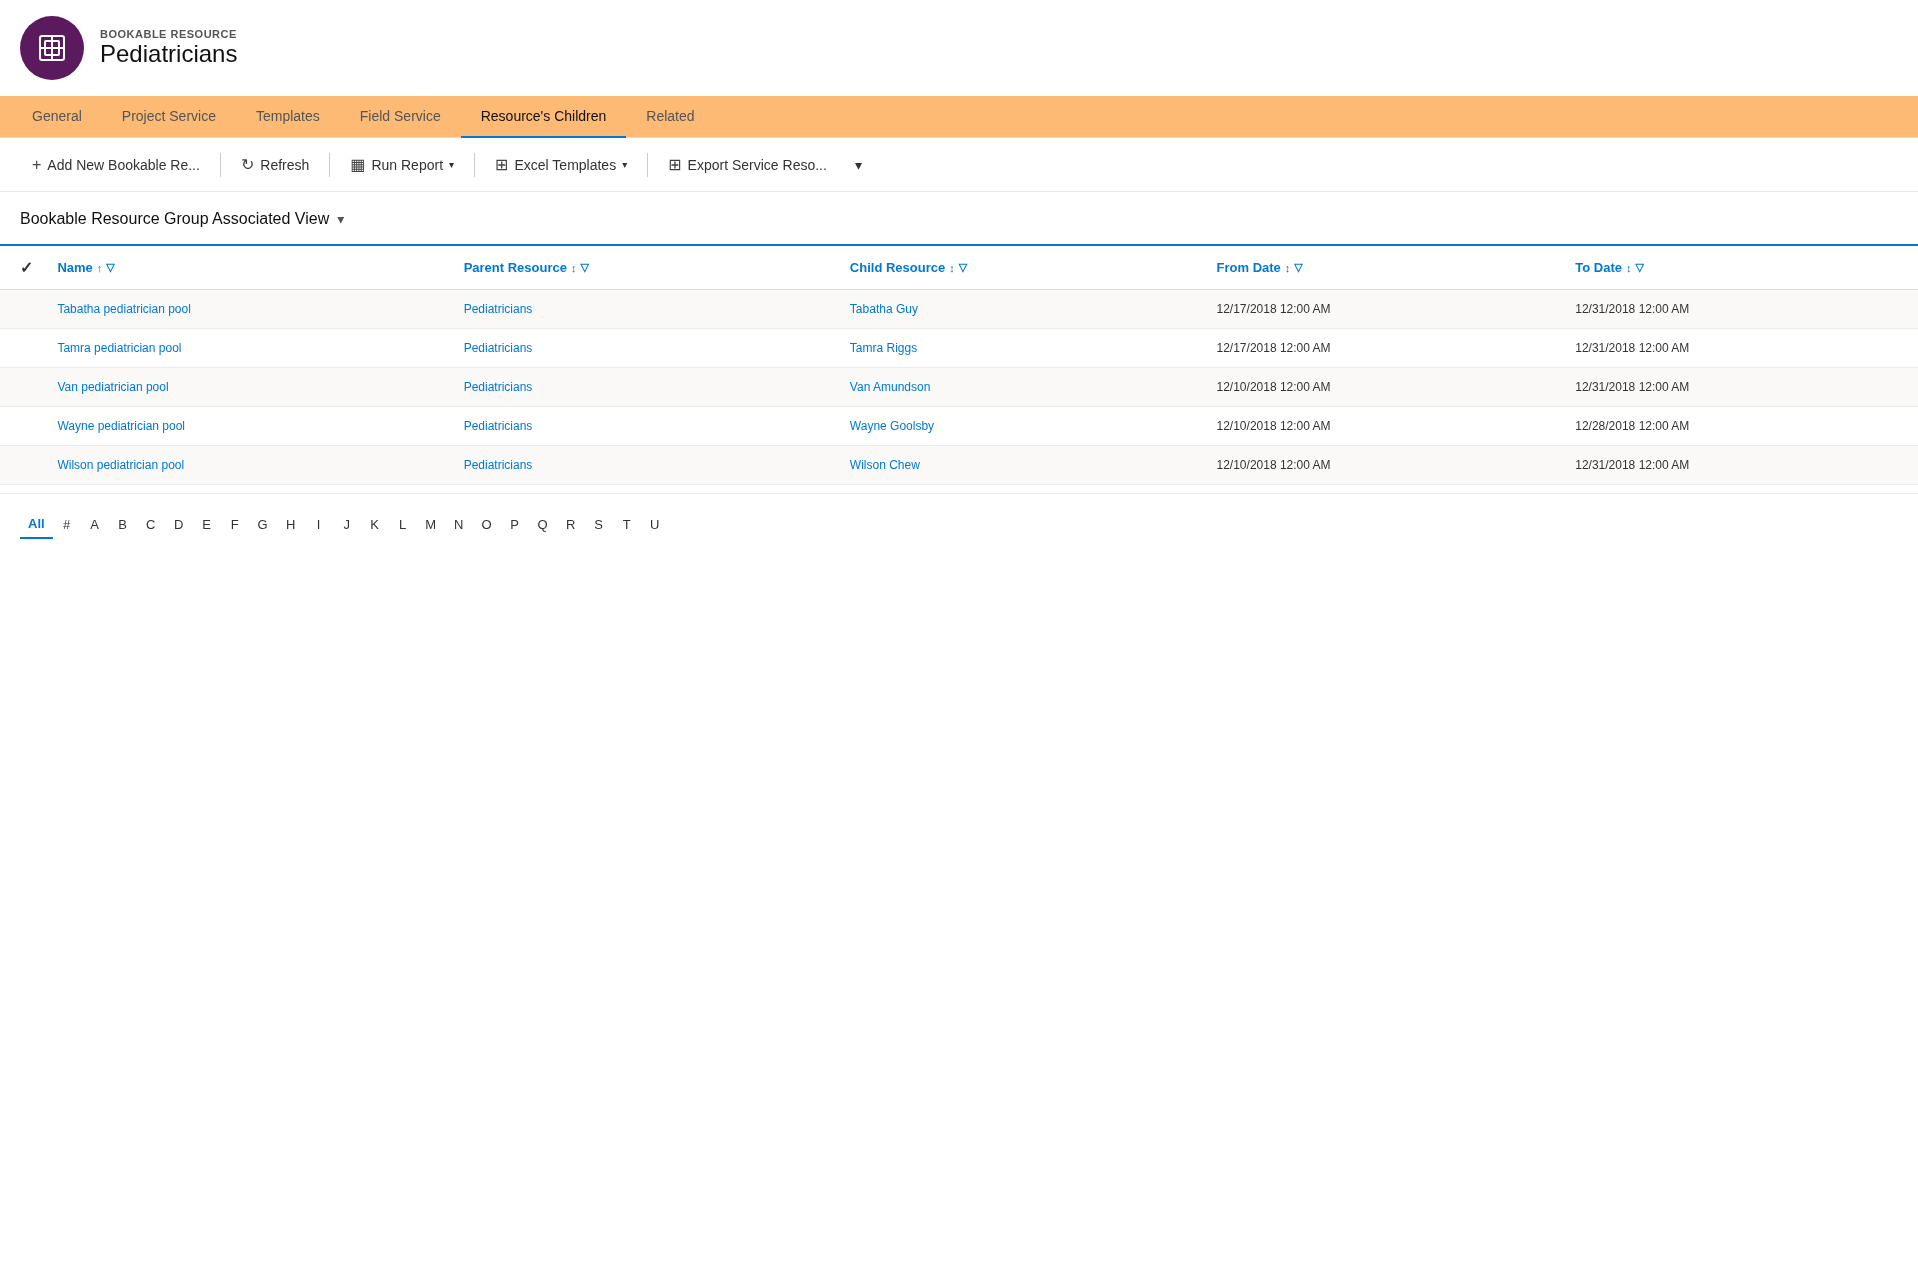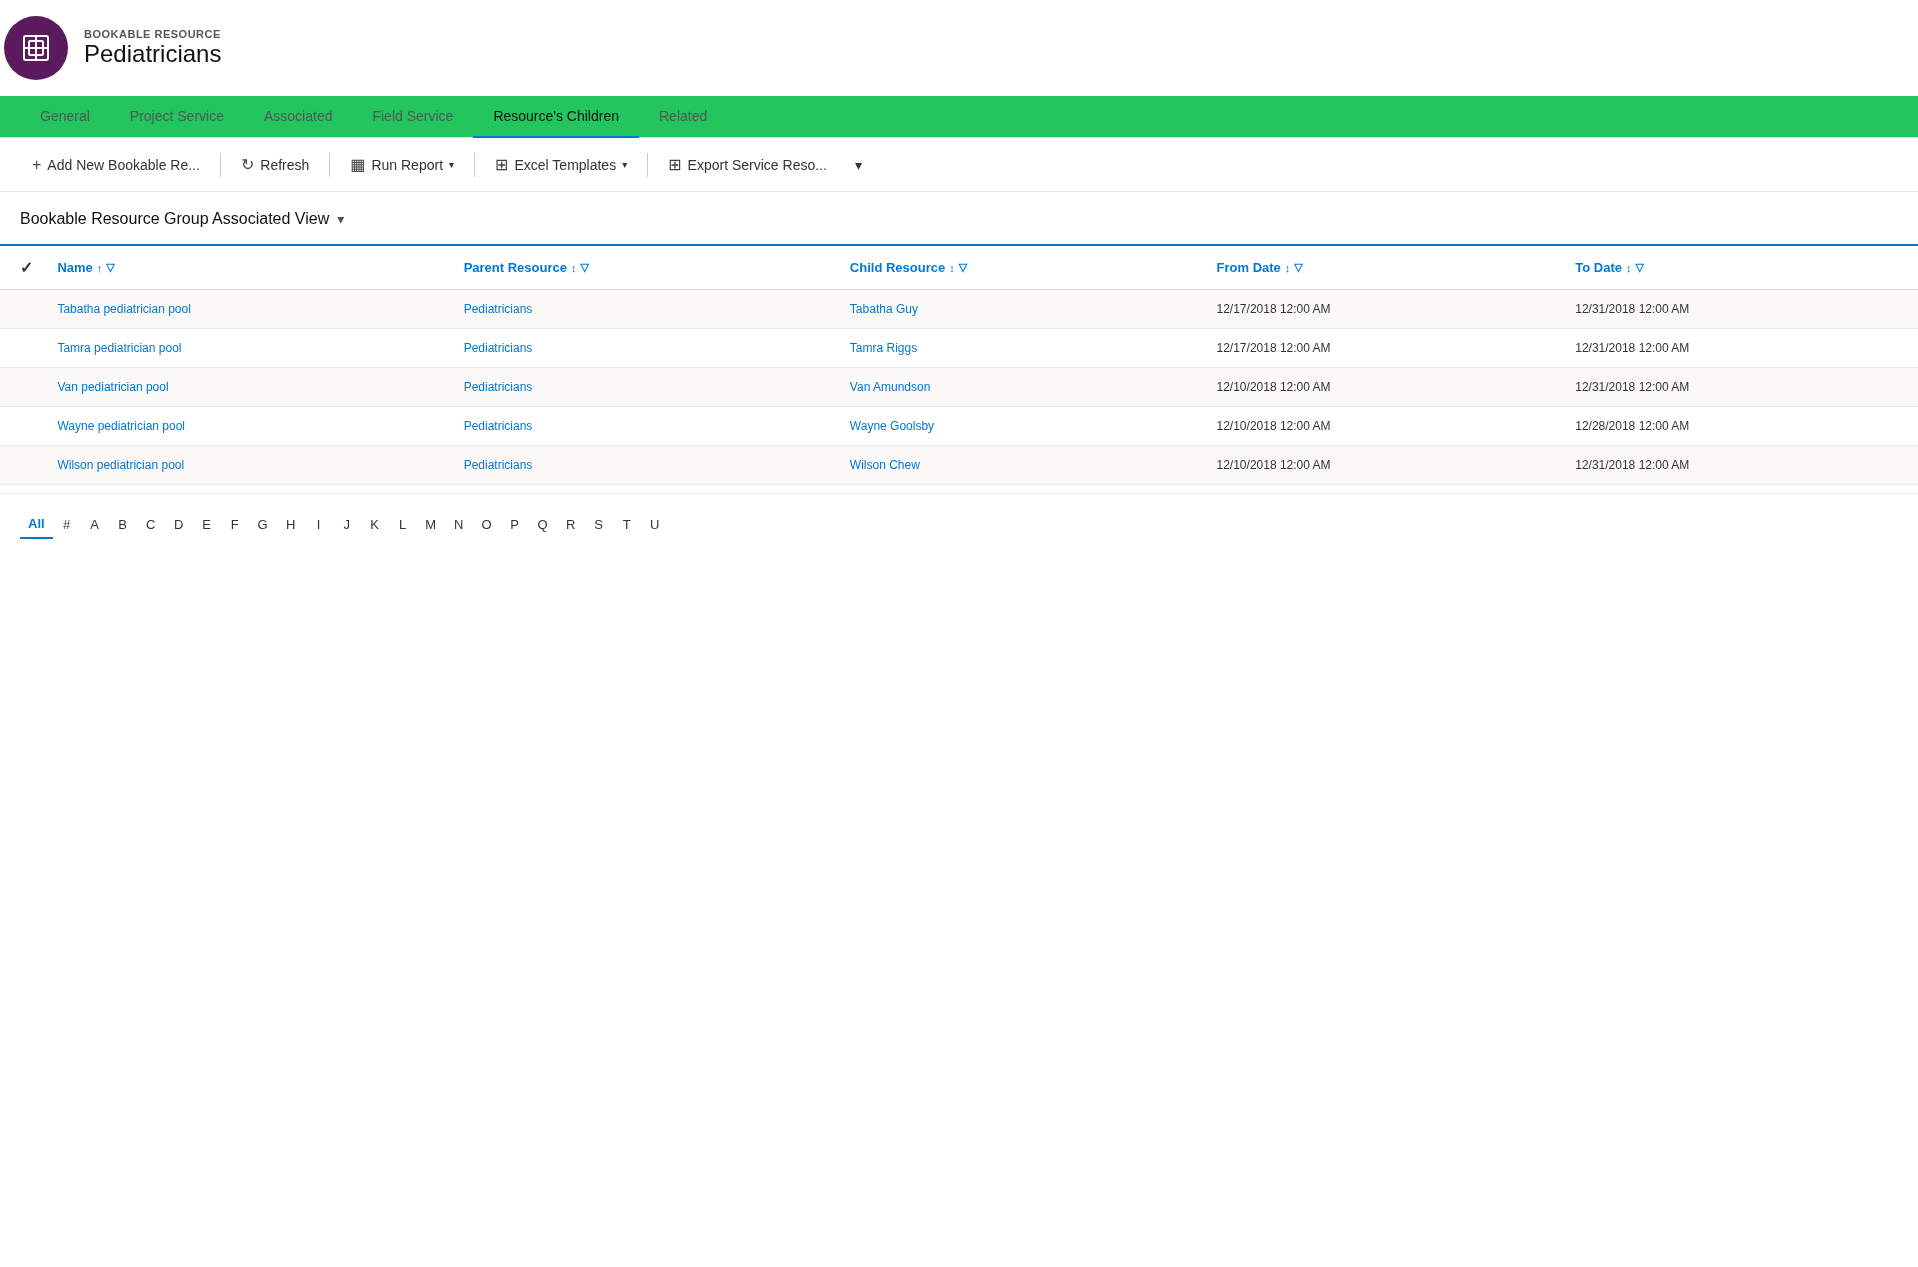--- a/index.html
+++ b/index.html
@@ -2,21 +2,21 @@
 <html><head>
   <meta charset="utf-8">
   <style>
     * { box-sizing: border-box; margin: 0; padding: 0; }
     body { font-family: 'Segoe UI', Arial, sans-serif; background: #fff; color: #333; font-size: 14px; }
 
     
     .page-header {
       display: flex;
       align-items: center;
-      padding: 16px 4px;
+      padding: 16px 20px;
       background: #fff;
     }
     .logo-circle {
       width: 64px;
       height: 64px;
       border-radius: 50%;
       background: #5c1a5e;
       display: flex;
       align-items: center;
       justify-content: center;
@@ -35,22 +35,22 @@
     .header-title {
       font-size: 24px;
       font-weight: 300;
       color: #111;
     }
 
     
     .nav-tabs {
       display: flex;
       border-bottom: 1px solid #ddd;
-      padding: 0 20px;
-      background: #22c55e;
+      padding: 0 12px;
+      background: #fdba74;
     }
     .nav-tab {
       padding: 12px 20px;
       cursor: pointer;
       color: #555;
       font-size: 14px;
       border-bottom: 2px solid transparent;
       margin-bottom: -1px;
       white-space: nowrap;
     }
@@ -203,21 +203,21 @@
   </div>
   <div class="header-text">
     <span class="header-subtitle">BOOKABLE RESOURCE</span>
     <span class="header-title">Pediatricians</span>
   </div>
 </div>
 
 <div class="nav-tabs">
   <div class="nav-tab">General</div>
   <div class="nav-tab">Project Service</div>
-  <div class="nav-tab">Associated</div>
+  <div class="nav-tab">Templates</div>
   <div class="nav-tab">Field Service</div>
   <div class="nav-tab active">Resource's Children</div>
   <div class="nav-tab">Related</div>
 </div>
 
 <div class="toolbar">
   <button class="toolbar-btn">
     <span class="icon">+</span>
     <span>Add New Bookable Re...</span>
   </button>

